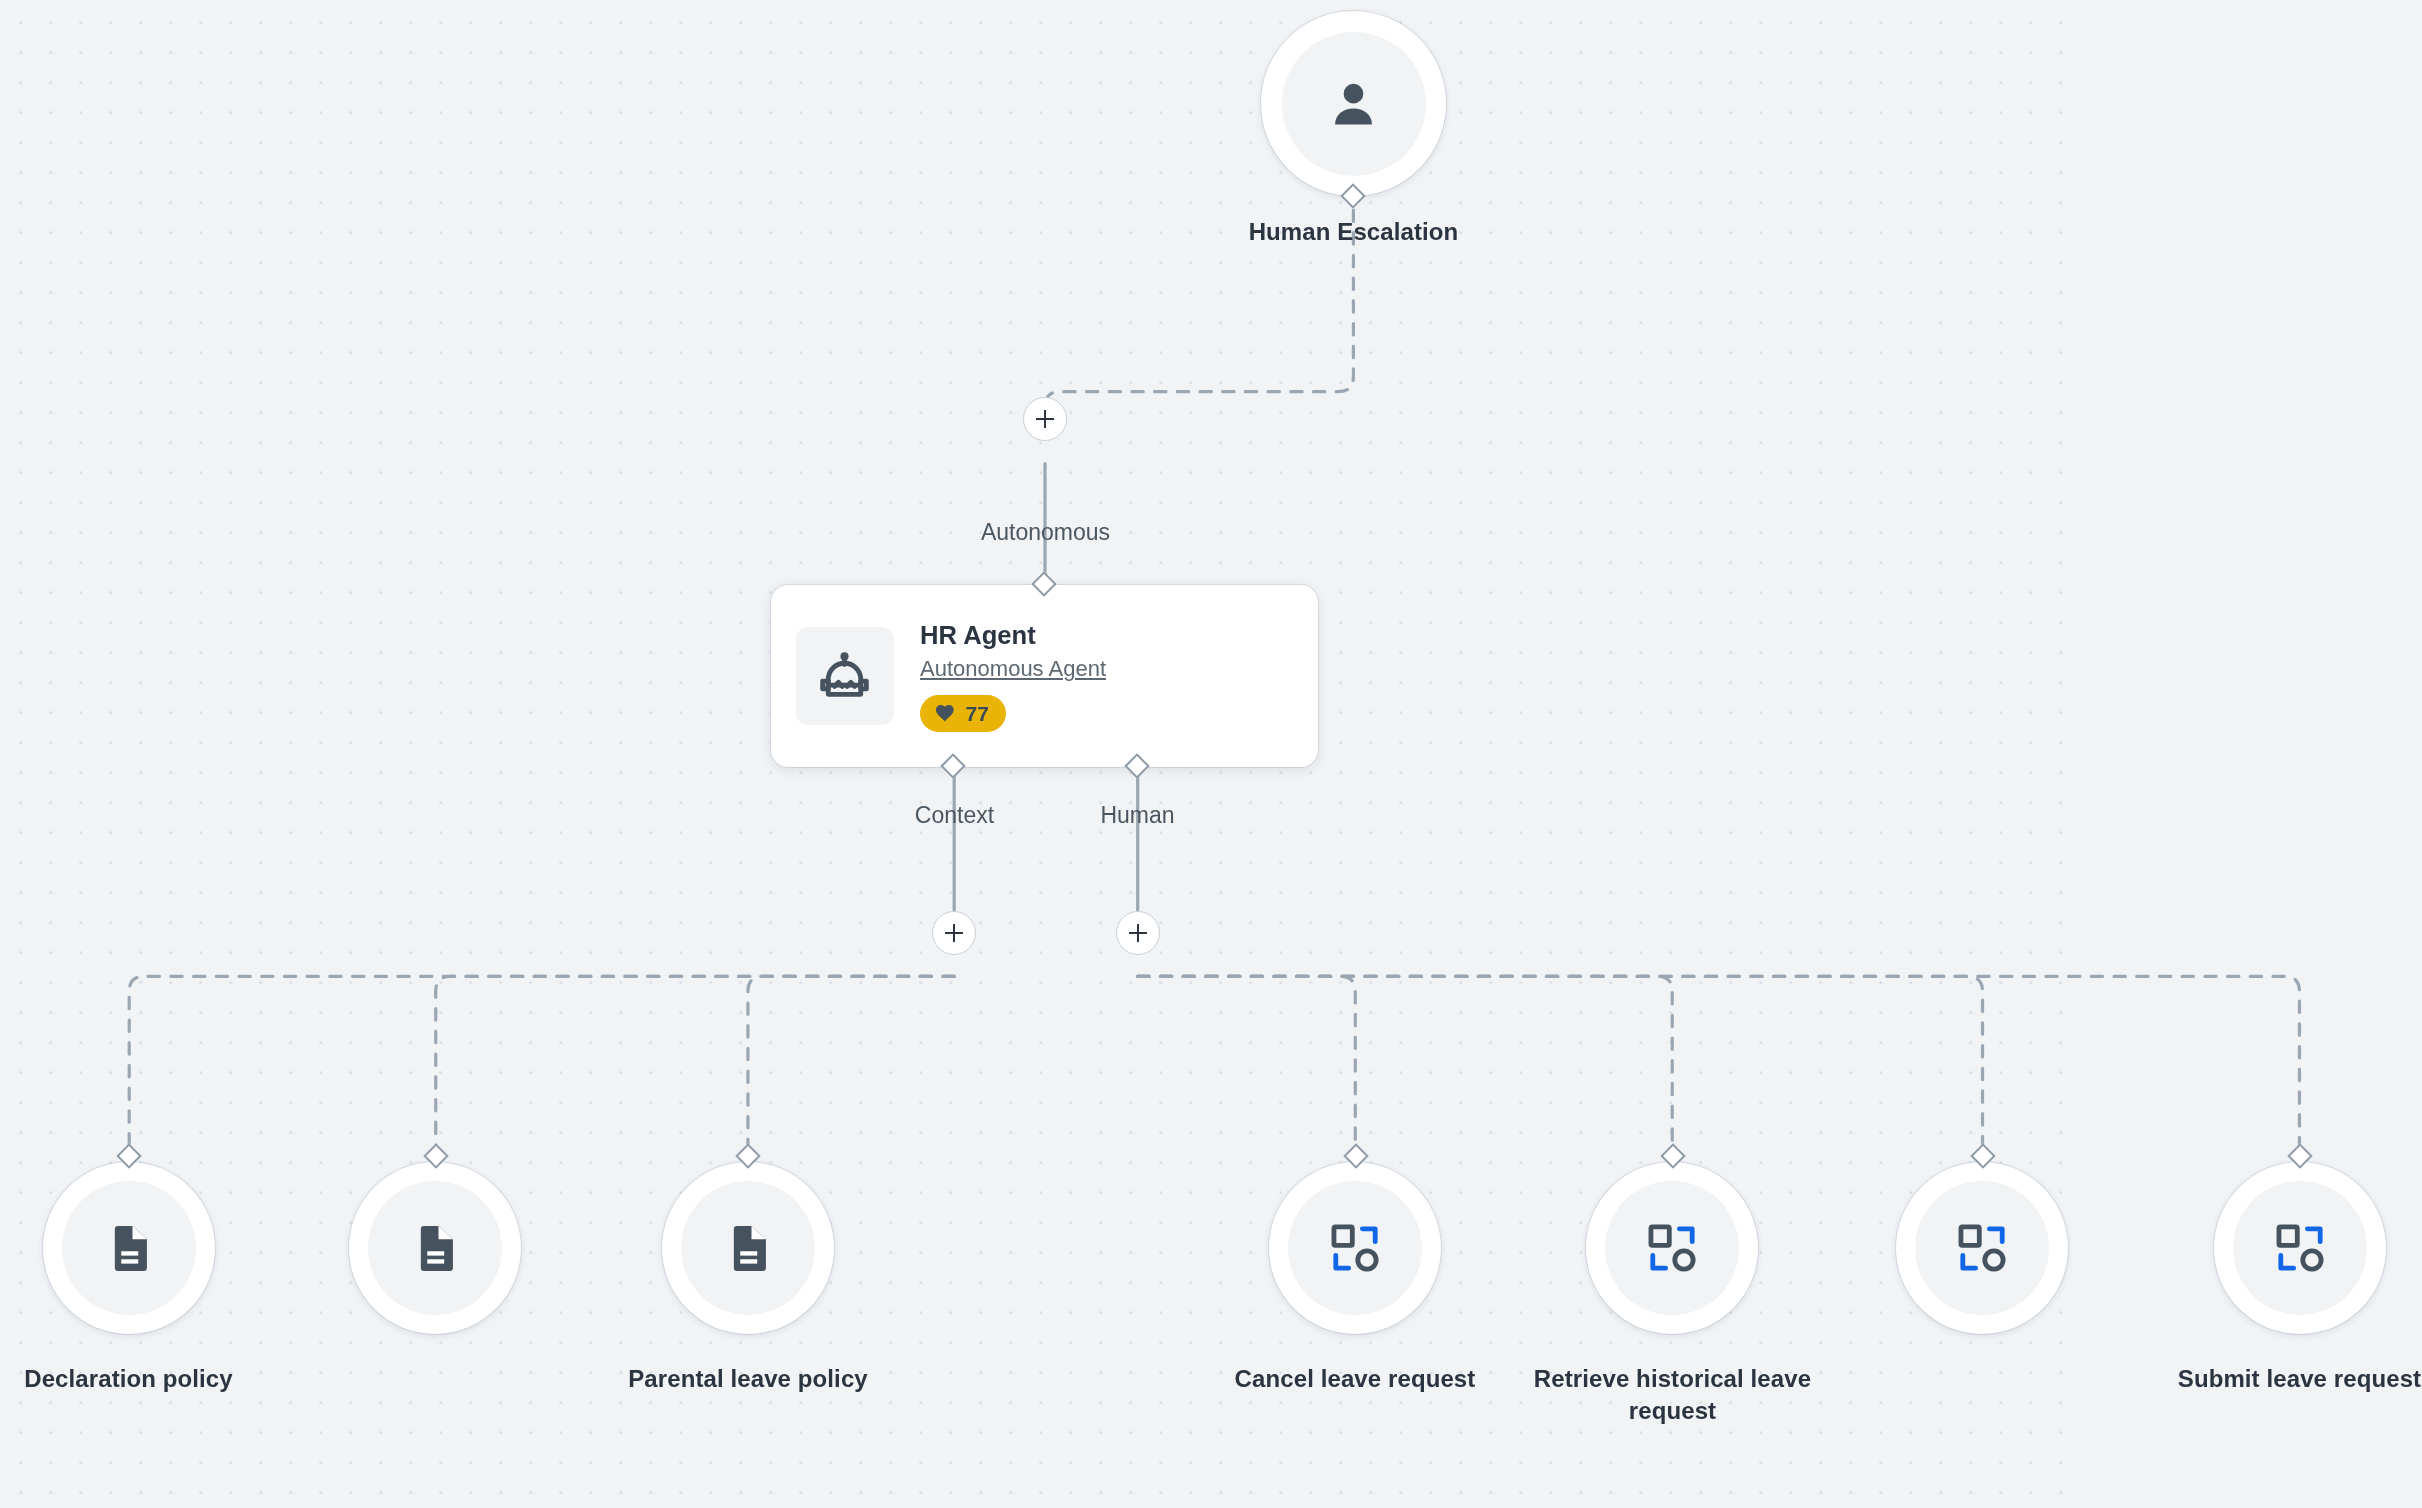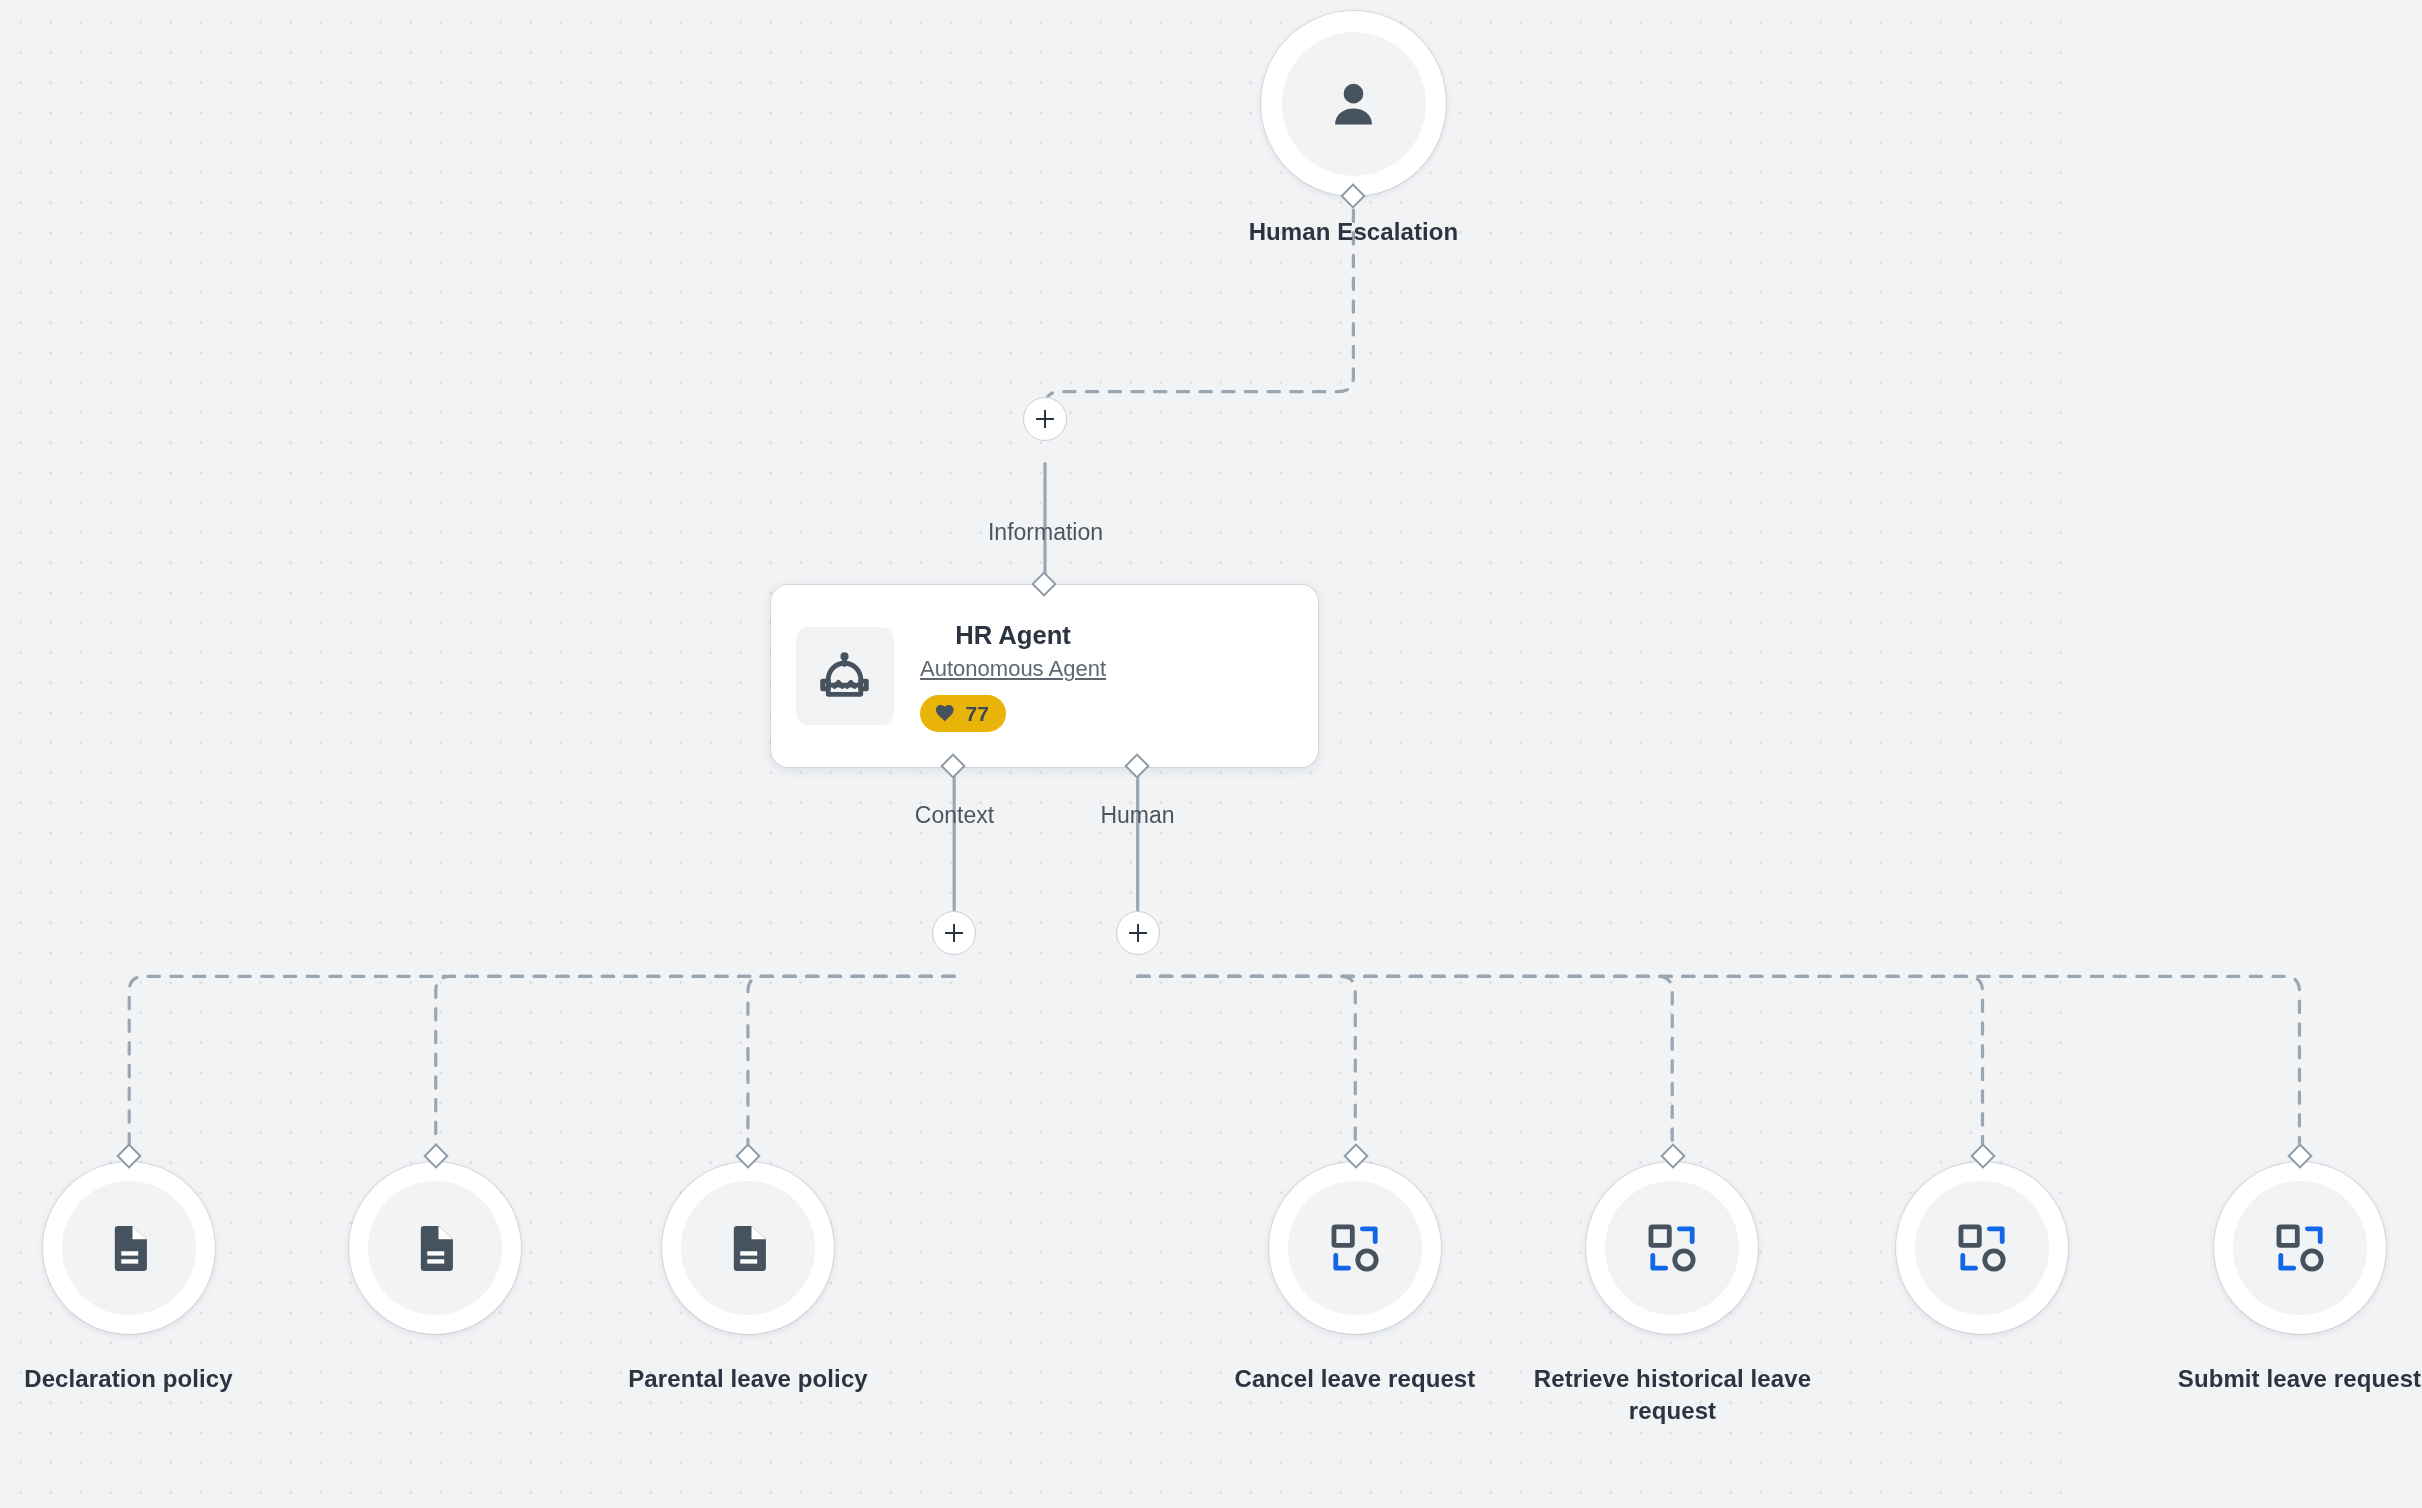--- a/index.html
+++ b/index.html
@@ -148,24 +148,24 @@
         <path d="M4.5 20.5c0-4.1 3.4-6.5 7.5-6.5s7.5 2.4 7.5 6.5z" fill="#46525e"></path>
       </svg>
     </div>
   </div>
   <div class="diamond" style="left:1344px; top:187px;"></div>
   <div class="caption" style="left:1164px; top:216px; width:379px;">Human Escalation</div>
 
   <div class="plus-btn" style="left:1023px; top:397px;">
     <span></span>
   </div>
-  <div class="edge-label" style="left:856px; top:519px; width:379px;">Information</div>
+  <div class="edge-label" style="left:856px; top:519px; width:379px;">Autonomous</div>
 
   <div class="diamond" style="left:1035px; top:575px;"></div>
-  <div class="agent-card" style="left:771px; top:585px;text-align:center;">
+  <div class="agent-card" style="left:771px; top:585px;">
     <div class="agent-icon-tile">
       <svg width="61" height="61" viewBox="0 0 24 24" fill="none" stroke="#46525e" stroke-width="1.9" stroke-linecap="round" stroke-linejoin="round">
         <circle cx="12" cy="4.1" r="1.6" fill="#46525e" stroke="none"></circle>
         <path d="M12 5.7v1.6"></path>
         <path d="M5.6 19V13.2a6.4 6.4 0 0 1 12.8 0V19z"></path>
         <path d="M3.4 13.8h2.2v3.1H3.4z"></path>
         <path d="M18.4 13.8h2.2v3.1h-2.2z"></path>
         <path d="M5.6 15.4h12.8"></path>
         <path d="M8.1 15.9l1.5-1.6 1.5 1.6"></path>
         <path d="M13.0 15.9l1.5-1.6 1.5 1.6"></path>

